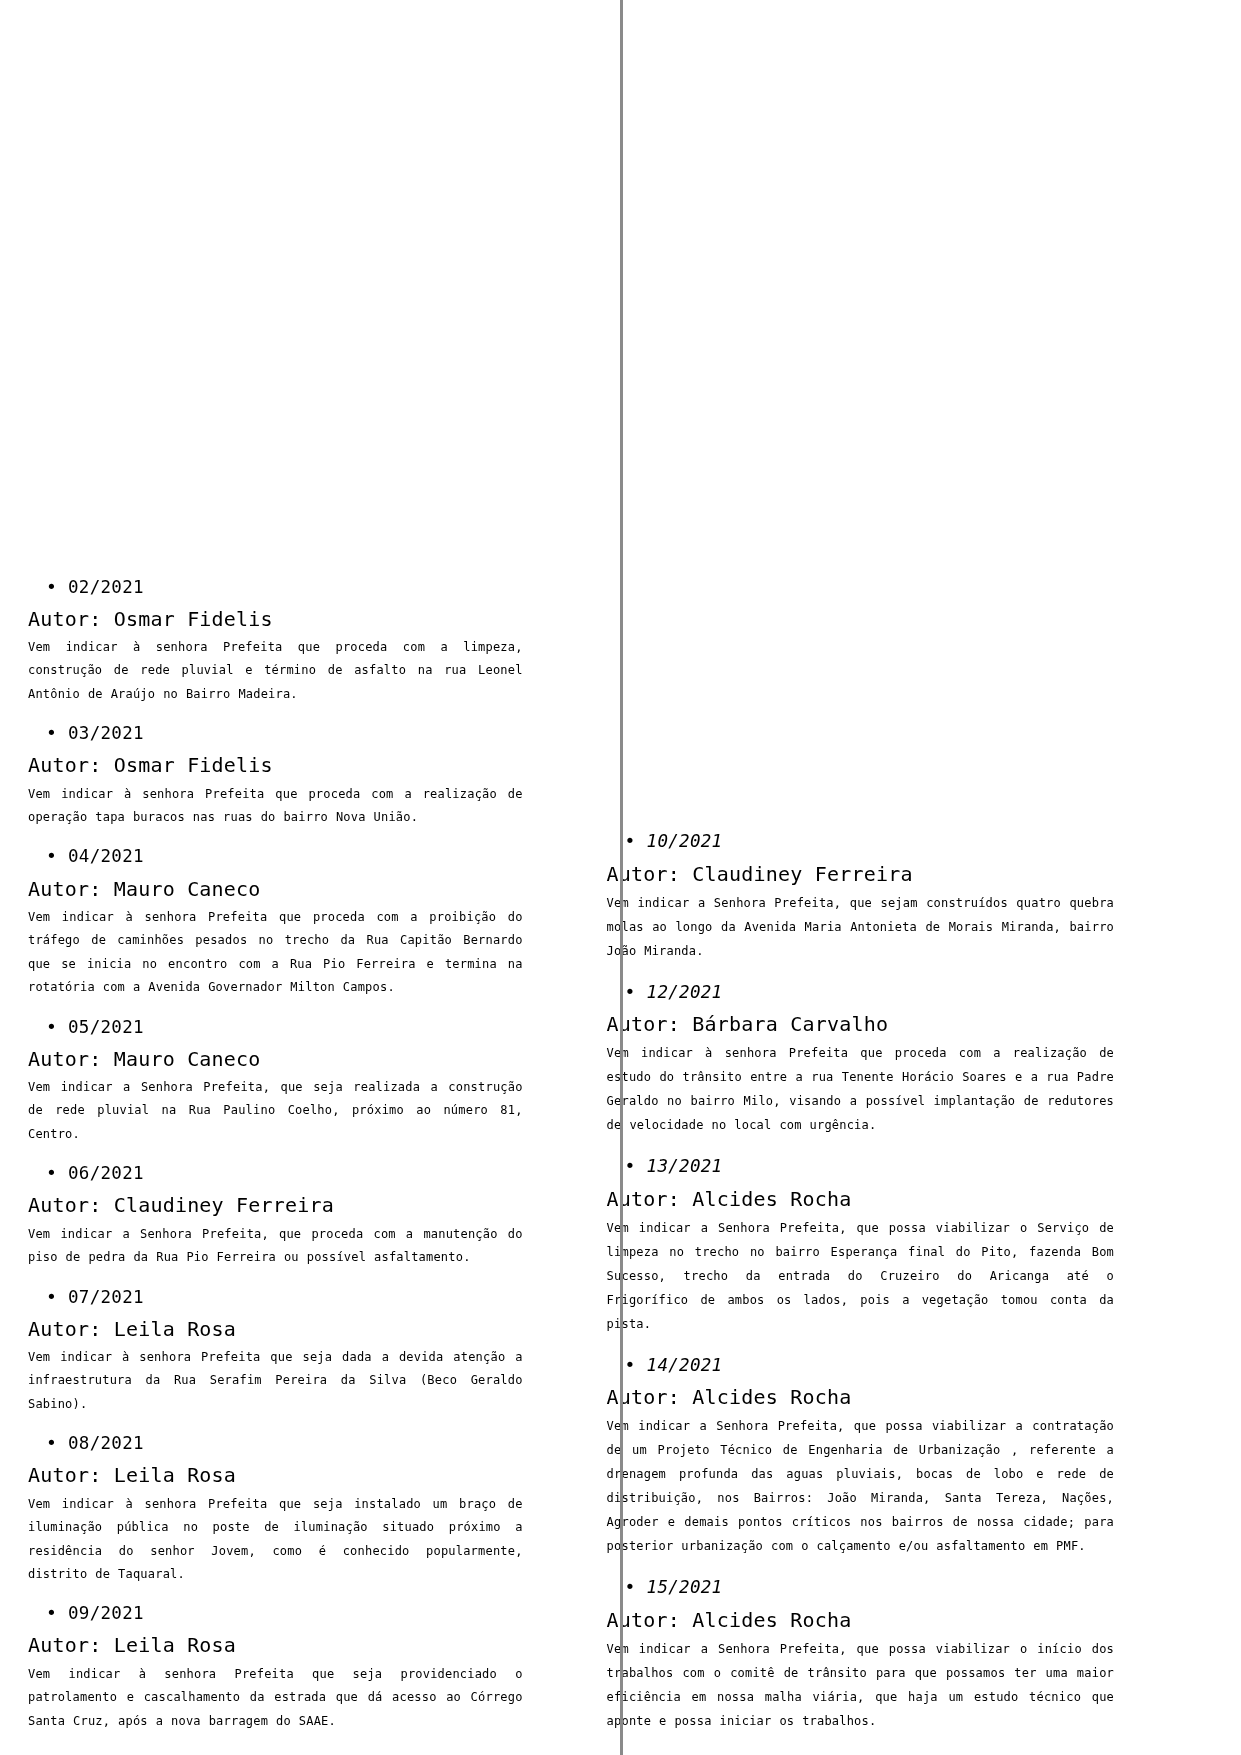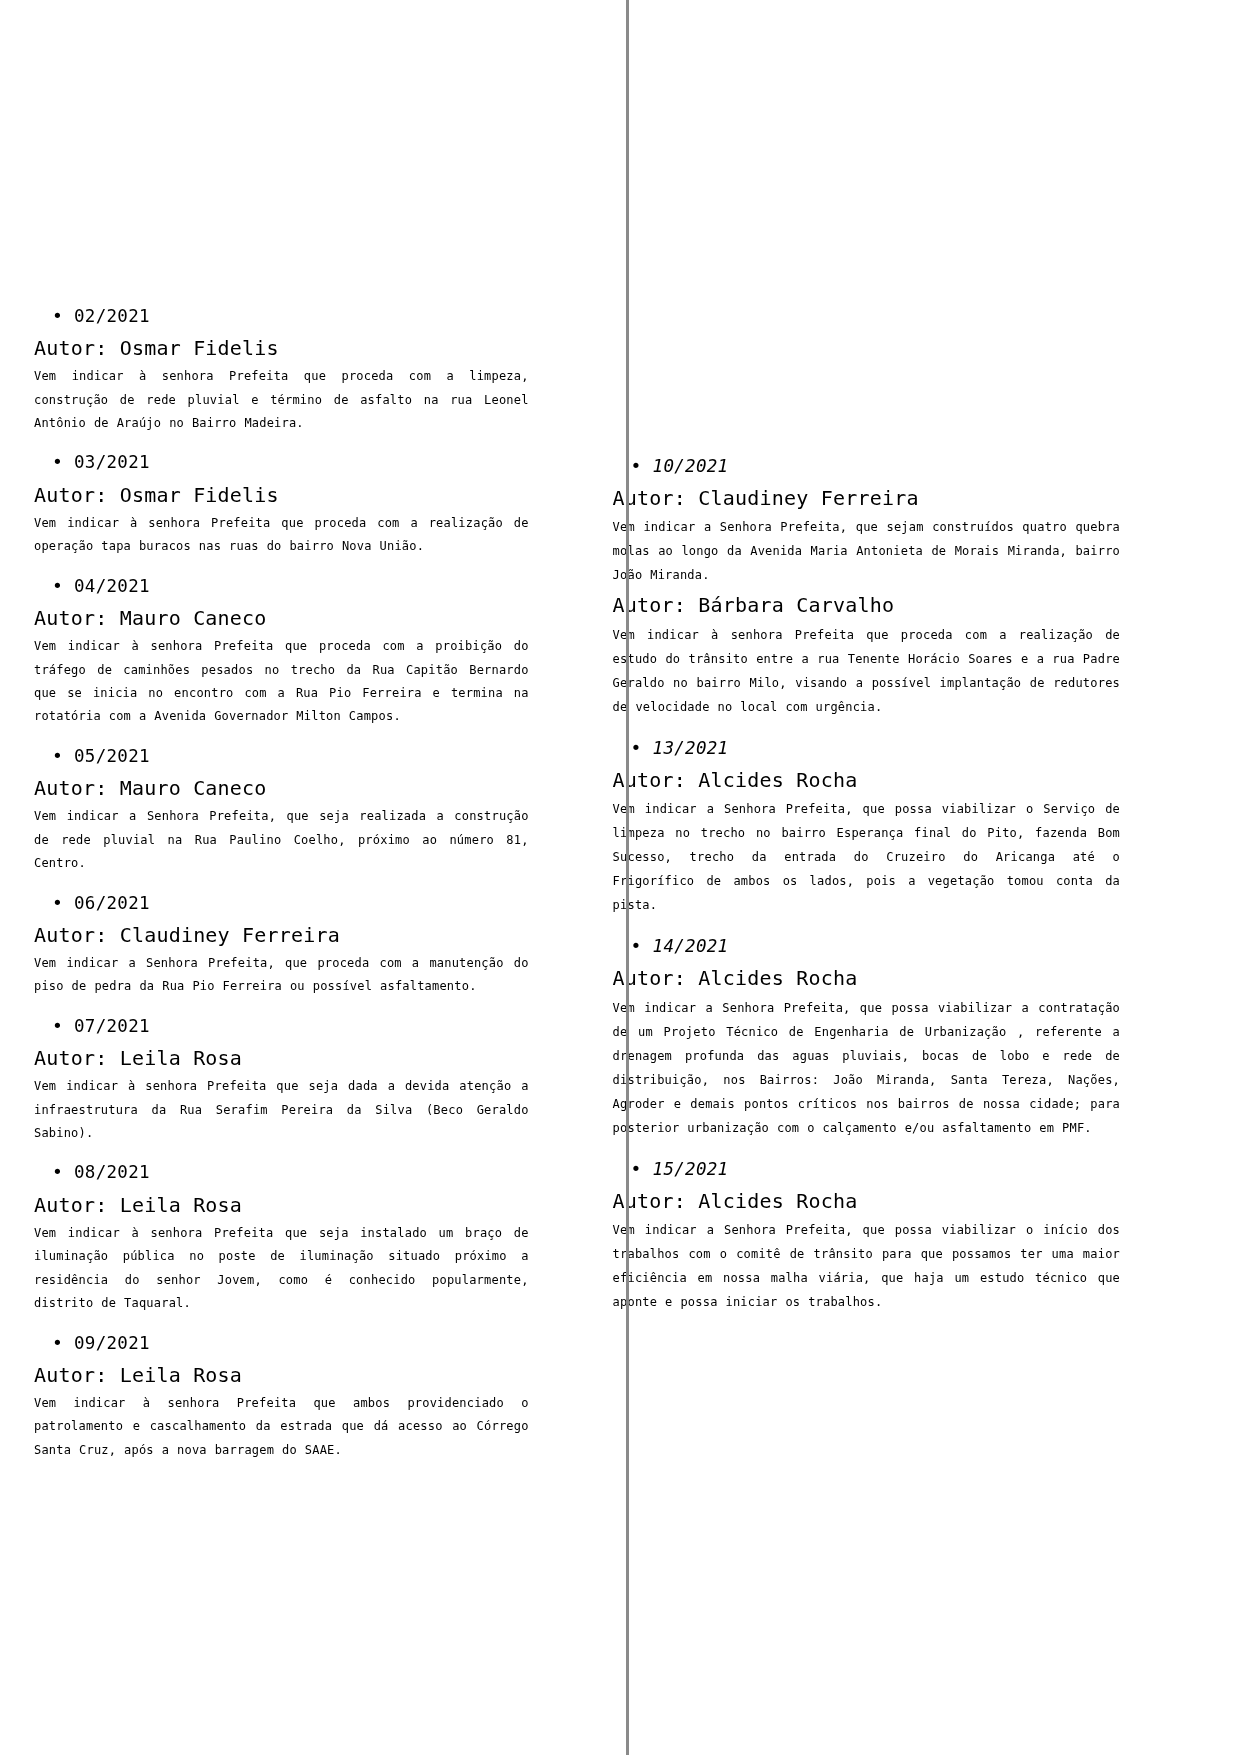--- a/index.html
+++ b/index.html
@@ -14,22 +14,21 @@
     color: #000000;
   }
   .page {
     position: relative;
     width: 1142px;
     min-height: 1755px;
     box-sizing: border-box;
     padding: 18px 28px 20px 28px;
     display: flex;
     flex-direction: row;
-    align-items: center;
-    margin-left: 6px;
+    align-items: flex-end;
   }
   .divider {
     position: absolute;
     left: 620px;
     top: 0;
     bottom: 0;
     width: 3px;
     background: #8a8a8a;
   }
   .column {
@@ -126,34 +125,35 @@
 
     <div class="entry">
       <div class="entry-number">08/2021</div>
       <div class="entry-author">Autor: Leila Rosa</div>
       <div class="entry-body">Vem indicar à senhora Prefeita que seja instalado um braço de iluminação pública no poste de iluminação situado próximo a residência do senhor Jovem, como é conhecido popularmente, distrito de Taquaral.</div>
     </div>
 
     <div class="entry">
       <div class="entry-number">09/2021</div>
       <div class="entry-author">Autor: Leila Rosa</div>
-      <div class="entry-body">Vem indicar à senhora Prefeita que ambos providenciado o patrolamento e cascalhamento da estrada que dá acesso ao Córrego Santa Cruz, após a nova barragem do SAAE.</div>
+      <div class="entry-body">Vem indicar à senhora Prefeita que seja providenciado o patrolamento e cascalhamento da estrada que dá acesso ao Córrego Santa Cruz, após a nova barragem do SAAE.</div>
     </div>
 
   </div>
 
   <div class="column right">
 
     <div class="entry">
       <div class="entry-number">10/2021</div>
       <div class="entry-author">Autor: Claudiney Ferreira</div>
       <div class="entry-body">Vem indicar a Senhora Prefeita, que sejam construídos quatro quebra molas ao longo da Avenida Maria Antonieta de Morais Miranda, bairro João Miranda.</div>
     </div>
 
     <div class="entry">
+      <div class="entry-number">12/2021</div>
       <div class="entry-author">Autor: Bárbara Carvalho</div>
       <div class="entry-body">Vem indicar à senhora Prefeita que proceda com a realização de estudo do trânsito entre a rua Tenente Horácio Soares e a rua Padre Geraldo no bairro Milo, visando a possível implantação de redutores de velocidade no local com urgência.</div>
     </div>
 
     <div class="entry">
       <div class="entry-number">13/2021</div>
       <div class="entry-author">Autor: Alcides Rocha</div>
       <div class="entry-body">Vem indicar a Senhora Prefeita, que possa viabilizar o Serviço de limpeza no trecho no bairro Esperança final do Pito, fazenda Bom Sucesso, trecho da entrada do Cruzeiro do Aricanga até o Frigorífico de ambos os lados, pois a vegetação tomou conta da pista.</div>
     </div>
 

